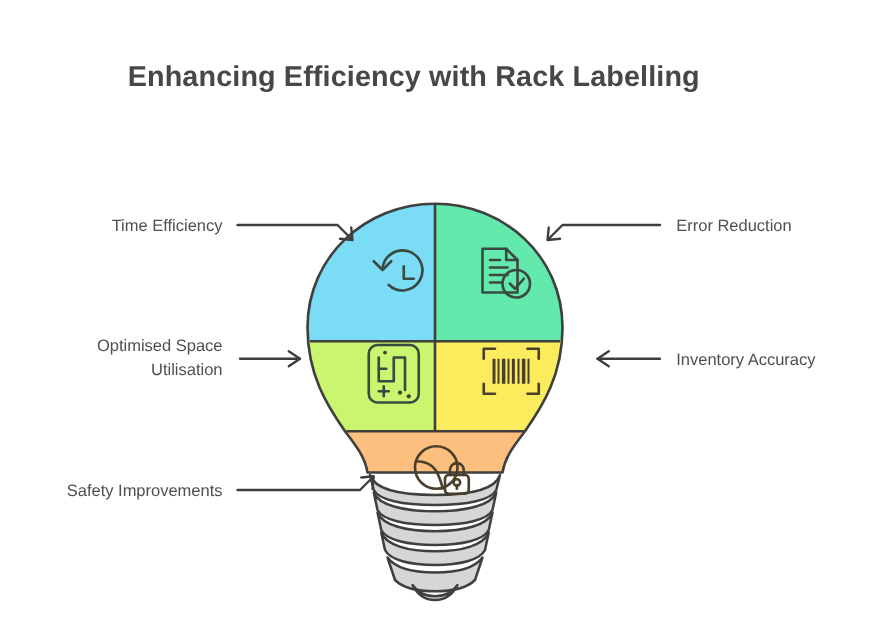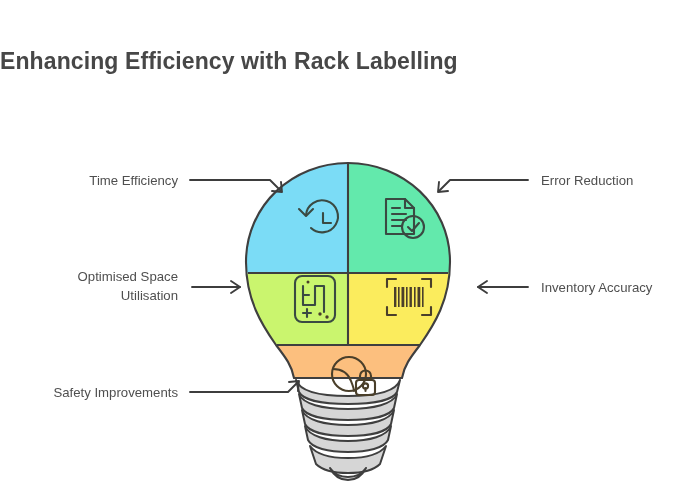--- a/index.html
+++ b/index.html
@@ -13,25 +13,26 @@
     position: relative;
     overflow: hidden;
     font-family: "Liberation Sans", sans-serif;
     color: #4a4a4a;
   }
   #page-title {
     position: absolute;
     left: 0;
     top: 48px;
     width: 596px;
-    text-align: left;
+    text-align: center;
     font-size: 23px;
     font-weight: bold;
     color: #474747;
     letter-spacing: 0.1px;
+    padding-left: 33px;
   }
   #diagram {
     position: absolute;
     left: 0;
     top: 0;
     width: 696px;
     height: 495px;
   }
   .label-text {
     font-family: "Liberation Sans", sans-serif;

